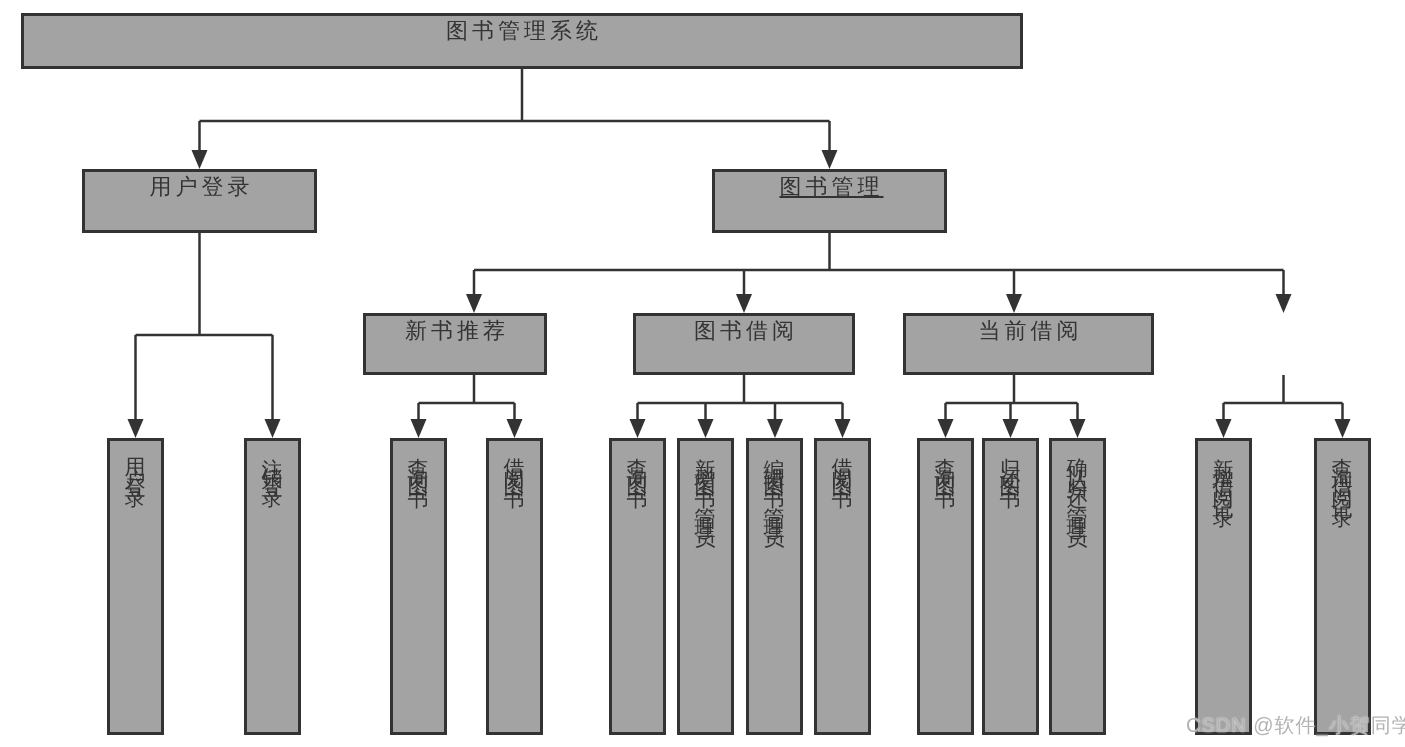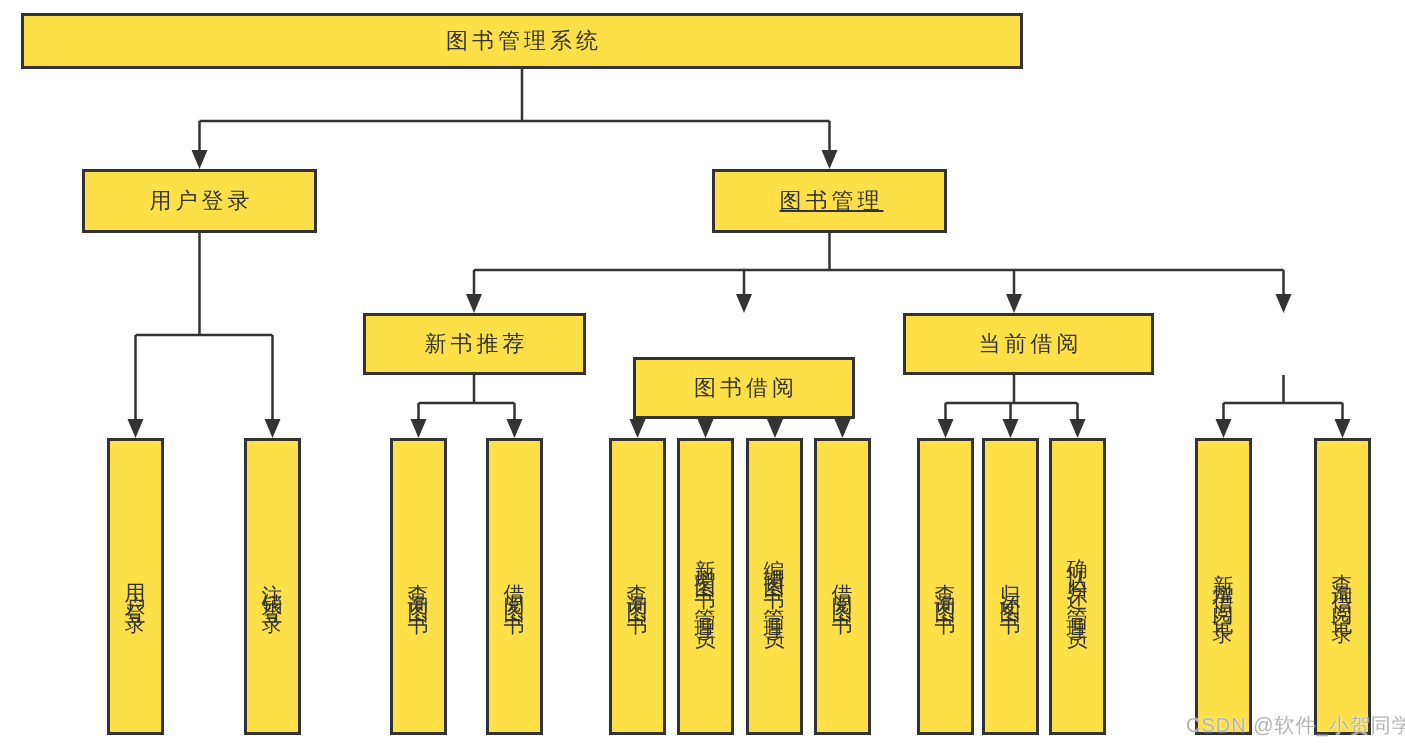--- a/index.html
+++ b/index.html
@@ -14,23 +14,22 @@
     width:1405px;height:747px;
     background:var(--bg);
     overflow:hidden;
     font-family:"Liberation Sans","DejaVu Sans",sans-serif;
   }
   .stage svg{position:absolute;left:0;top:0;}
   .box{
     position:absolute;
     box-sizing:border-box;
     border:3px solid var(--line);
-    background:#fde047;
+    background:#a3a3a3;
     display:flex;
-    align-items:center;
     justify-content:center;
     color:var(--text);
   }
   .hlabel{
     font-size:22px;
     letter-spacing:4px;
     text-indent:4px;
     white-space:nowrap;
     color:var(--text);
   }
@@ -141,24 +140,24 @@
     <span class="hlabel">图书管理系统</span>
   </div>
 
   <div class="box" style="left:82px;top:169px;width:235px;height:64px;">
     <span class="hlabel">用户登录</span>
   </div>
   <div class="box" style="left:712px;top:169px;width:235px;height:64px;text-decoration:underline;">
     <span class="hlabel">图书管理</span>
   </div>
 
-  <div class="box" style="left:363px;top:313px;width:223px;height:62px;">
+  <div class="box" style="left:363px;top:313px;width:184px;height:62px;">
     <span class="hlabel">新书推荐</span>
   </div>
-  <div class="box" style="left:633px;top:313px;width:222px;height:62px;margin-top:44px;">
+  <div class="box" style="left:633px;top:313px;width:222px;height:62px;">
     <span class="hlabel">图书借阅</span>
   </div>
   <div class="box" style="left:903px;top:313px;width:251px;height:62px;">
     <span class="hlabel">当前借阅</span>
   </div>
 
   <div class="box" style="left:107px;top:438px;width:57px;height:297px;">
     <span class="vlabel">用户登录</span>
   </div>
   <div class="box" style="left:244px;top:438px;width:57px;height:297px;">

